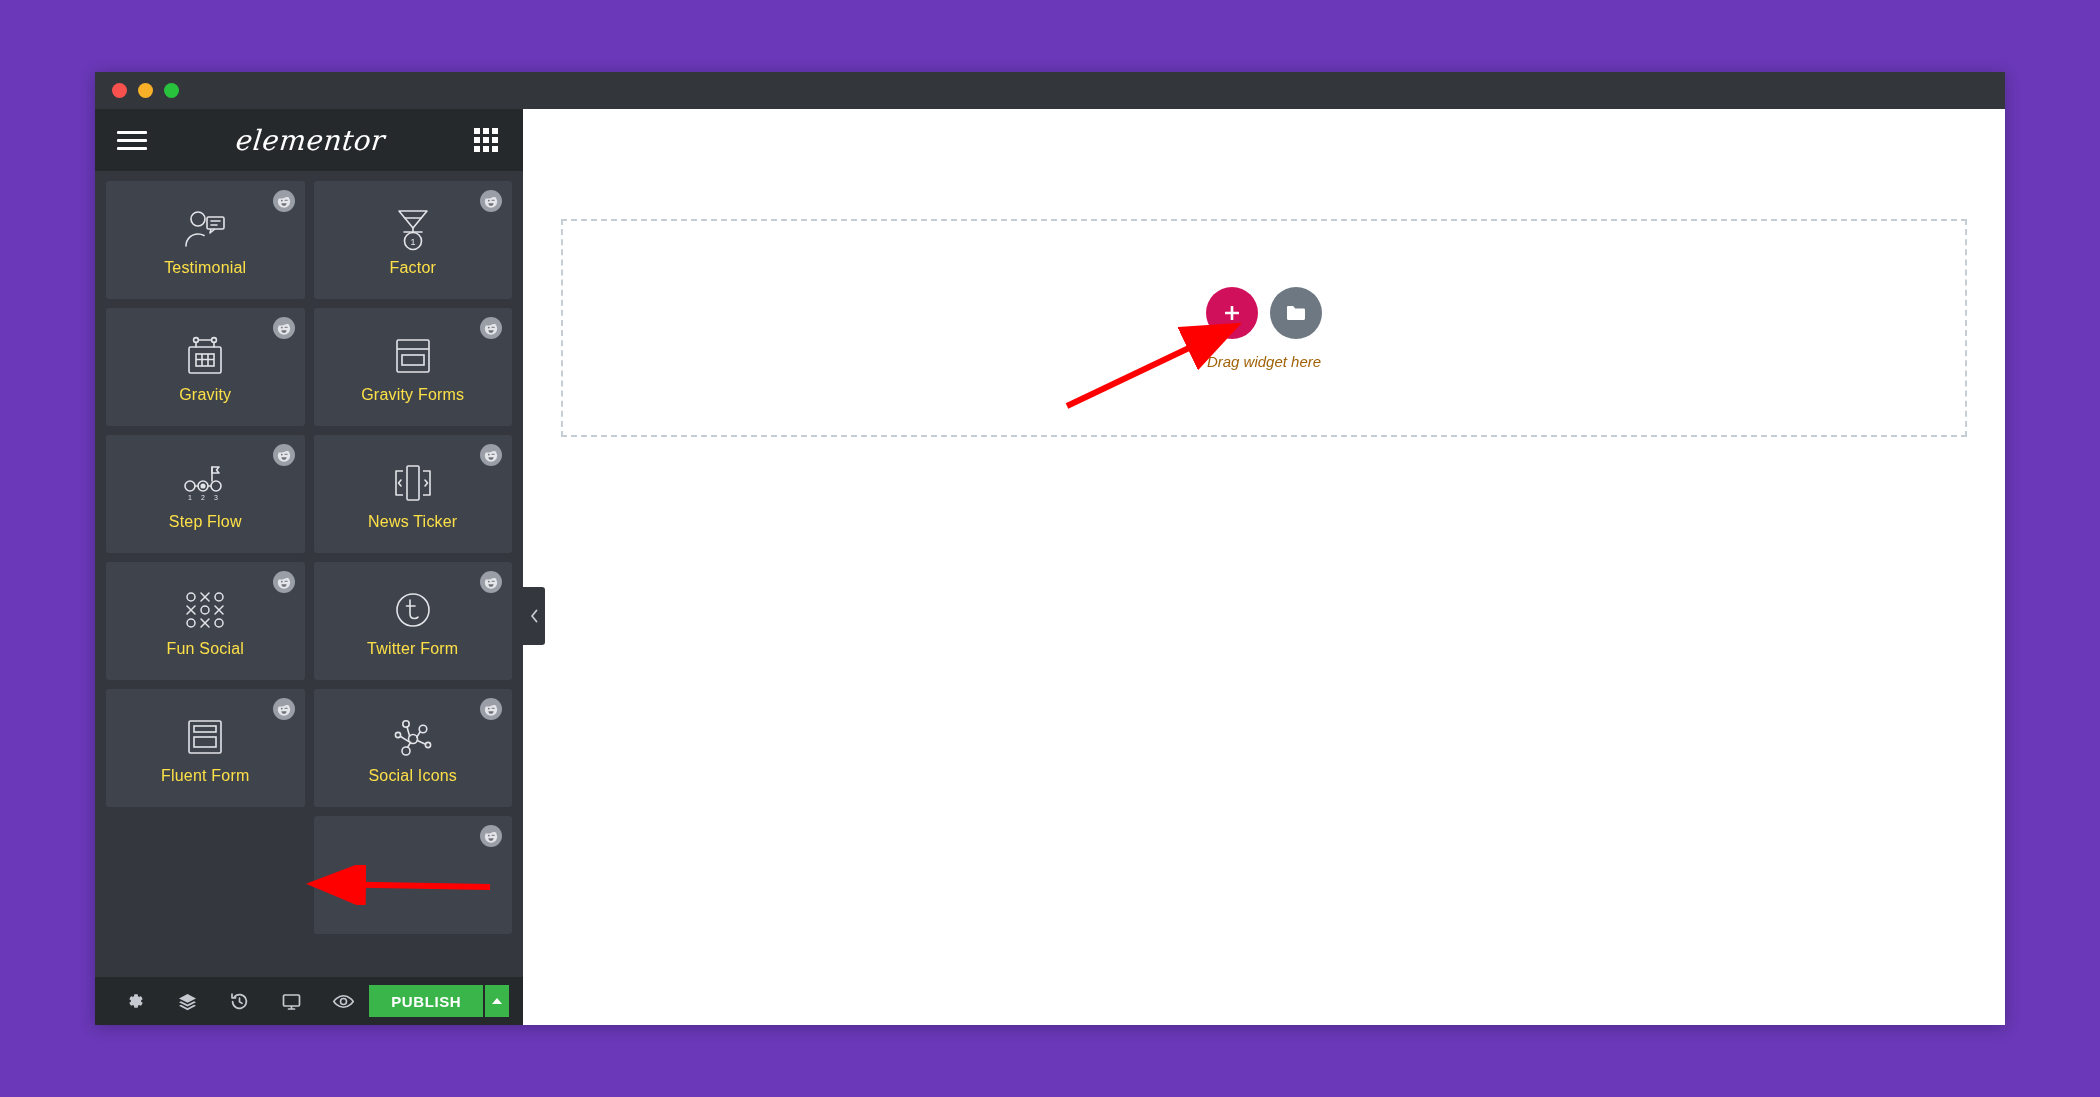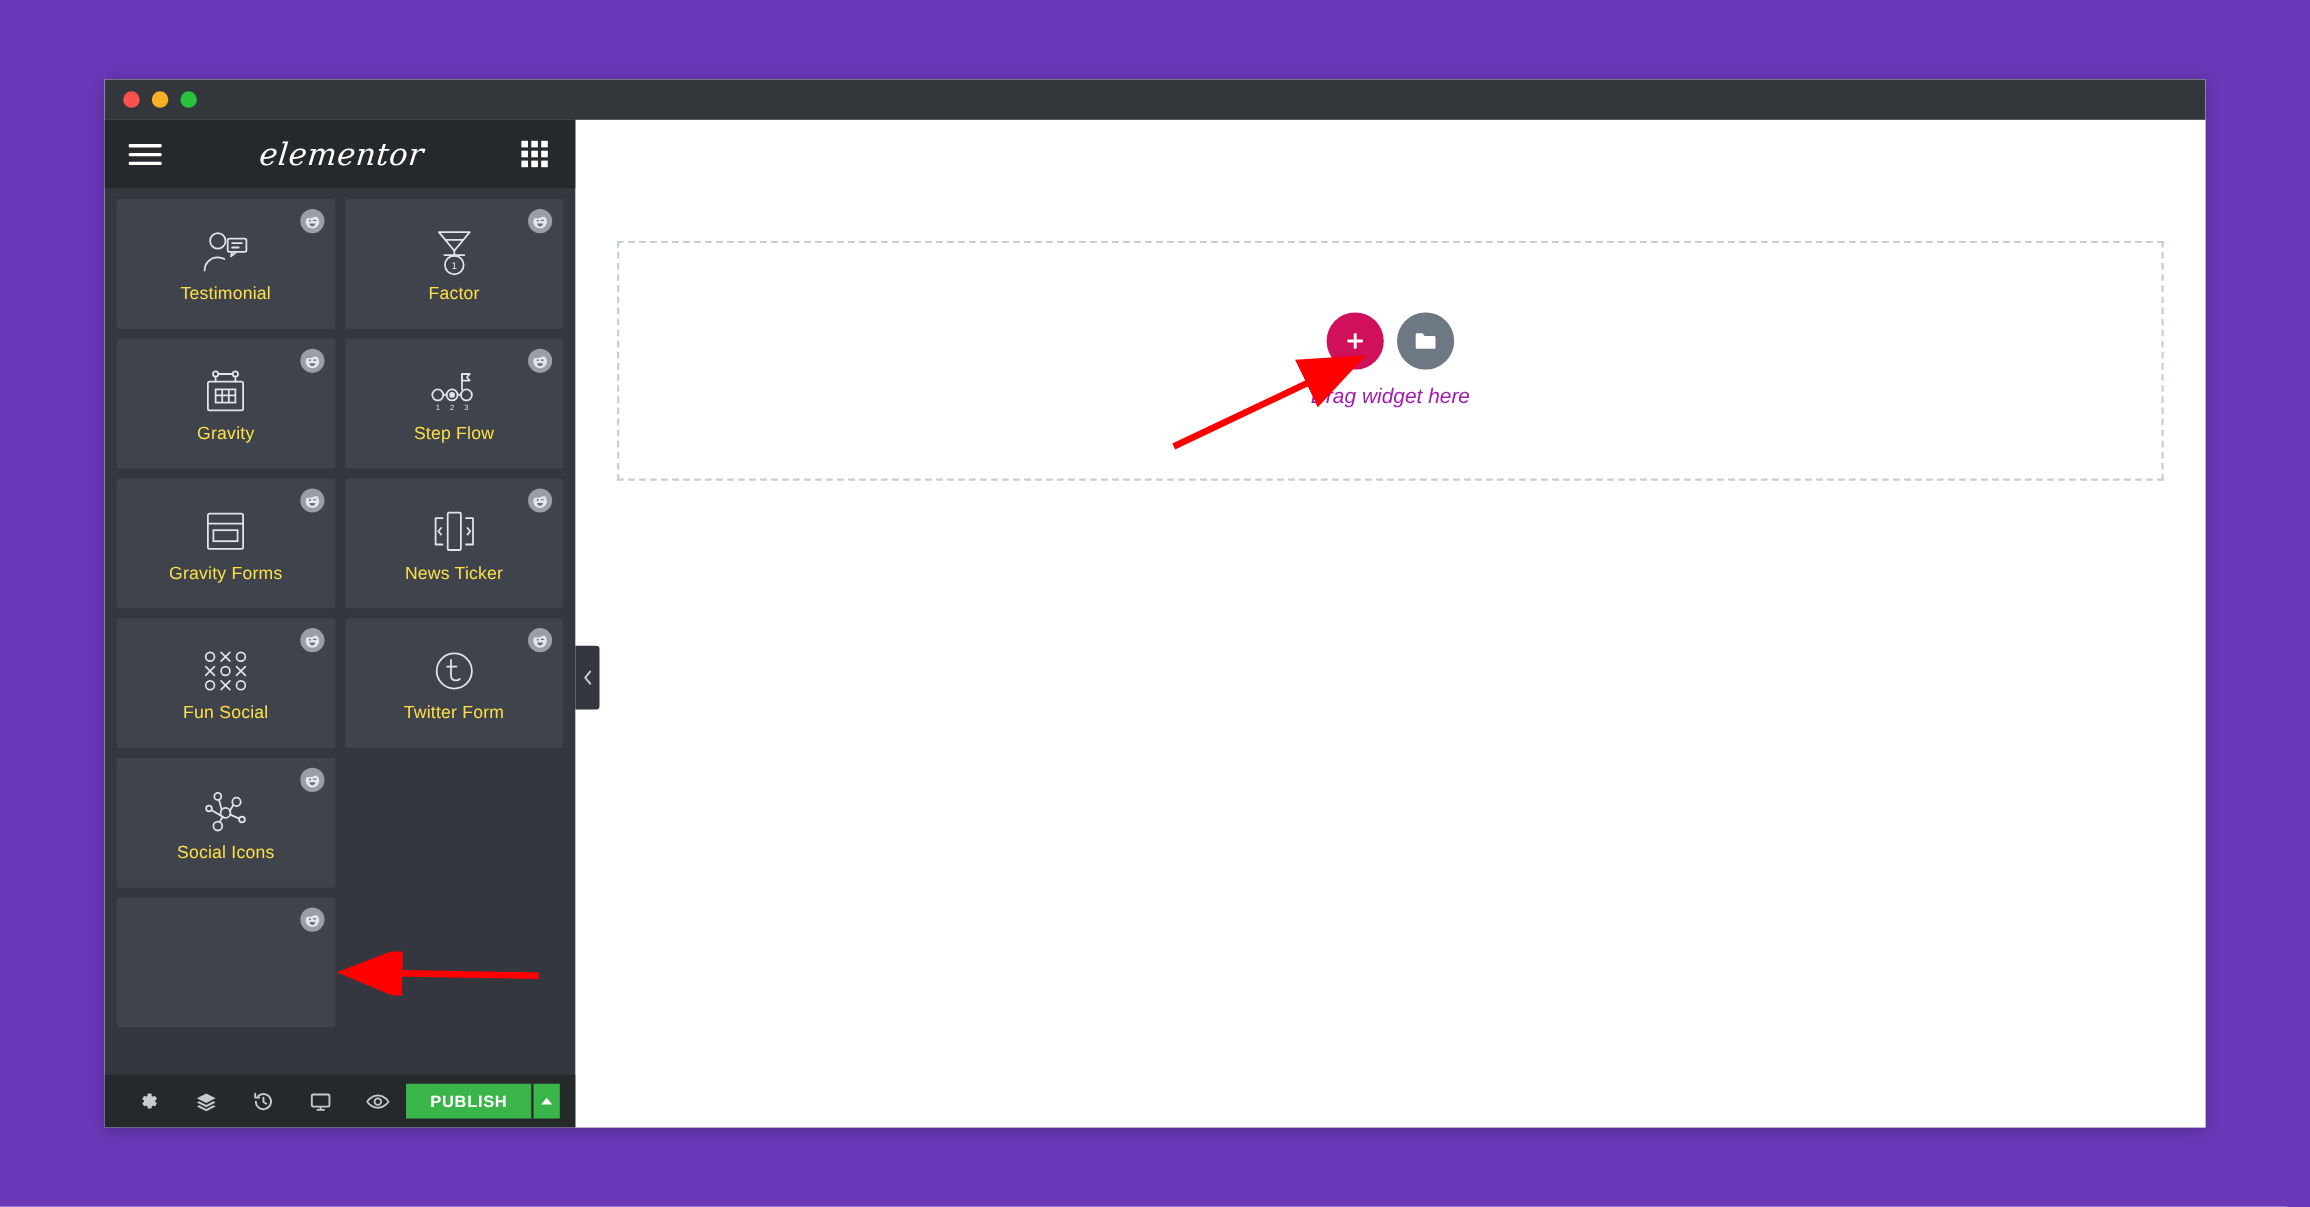--- a/index.html
+++ b/index.html
@@ -221,22 +221,22 @@
     display: flex; align-items: center; justify-content: center;
     cursor: pointer;
   }
   .dz-folder {
     width: 52px; height: 52px; border-radius: 50%;
     background: #6D7882;
     display: flex; align-items: center; justify-content: center;
     cursor: pointer;
   }
   .dz-text {
-    color: #a21caf;
-    font-size: 19px;
+    color: #a16207;
+    font-size: 15px;
     font-style: italic;
   }
 
   
   .arrow-svg { position: absolute; pointer-events: none; z-index: 10; }
 </style>
 </head>
 <body>
 
 <div class="window">
@@ -334,20 +334,40 @@
                 <circle cx="13" cy="6" r="2.4"></circle>
                   <circle cx="31" cy="6" r="2.4"></circle>
                 <path d="M15.4 6h13.2" stroke-linecap="round"></path>
                 <path d="M13 8.4V13M31 8.4V13" stroke-linecap="round"></path>
                 <rect x="6" y="13" width="32" height="26" rx="1.5"></rect>
                 <rect x="13" y="20" width="18" height="12"></rect>
                 <path d="M13 25.5h18M19 20v12M25 20v12"></path>
               </svg>
             </div>
             <div class="wlabel">Gravity</div>
+          </div>
+
+          <div class="widget-card">
+            <div class="badge">
+              <svg width="16" height="16" viewBox="0 0 16 16">
+                  <circle cx="8" cy="8.6" r="6.2" fill="#E4E6EA"></circle>
+                  <path d="M2.2 5.2C3.6 2.4 6.4 1 9 1.6c1.8.4 3 1.6 3.6 2.8-1.2-.6-2.6-.4-3.6.2-1.4.8-2.6 1-4 .8-1 0-2 0-2.8-.2z" fill="#9A9EA6"></path>
+                  <circle cx="5.8" cy="7.6" r=".9" fill="#6E737B"></circle>
+                  <path d="M9 7.3h2.2" stroke="#6E737B" stroke-width="1.1" stroke-linecap="round"></path>
+                  <path d="M5.4 10.2h5.2c0 1.6-1.2 2.6-2.6 2.6s-2.6-1-2.6-2.6z" fill="#6E737B"></path>
+                </svg>
+            </div>
+            <div class="wicon">
+              <svg width="44" height="40" viewBox="0 0 44 40" fill="none" stroke="#E2E4E8" stroke-width="1.6">
+                <rect x="6" y="4" width="32" height="32" rx="1.5"></rect>
+                <path d="M6 13h32"></path>
+                <rect x="11" y="19" width="22" height="10"></rect>
+              </svg>
+            </div>
+            <div class="wlabel">Gravity Forms</div>
           </div>
 
           <div class="widget-card">
             <div class="badge">
               <svg width="16" height="16" viewBox="0 0 16 16">
                   <circle cx="8" cy="8.6" r="6.2" fill="#E4E6EA"></circle>
                   <path d="M2.2 5.2C3.6 2.4 6.4 1 9 1.6c1.8.4 3 1.6 3.6 2.8-1.2-.6-2.6-.4-3.6.2-1.4.8-2.6 1-4 .8-1 0-2 0-2.8-.2z" fill="#9A9EA6"></path>
                   <circle cx="5.8" cy="7.6" r=".9" fill="#6E737B"></circle>
                   <path d="M9 7.3h2.2" stroke="#6E737B" stroke-width="1.1" stroke-linecap="round"></path>
                   <path d="M5.4 10.2h5.2c0 1.6-1.2 2.6-2.6 2.6s-2.6-1-2.6-2.6z" fill="#6E737B"></path>
@@ -374,40 +394,20 @@
             <div class="badge">
               <svg width="16" height="16" viewBox="0 0 16 16">
                   <circle cx="8" cy="8.6" r="6.2" fill="#E4E6EA"></circle>
                   <path d="M2.2 5.2C3.6 2.4 6.4 1 9 1.6c1.8.4 3 1.6 3.6 2.8-1.2-.6-2.6-.4-3.6.2-1.4.8-2.6 1-4 .8-1 0-2 0-2.8-.2z" fill="#9A9EA6"></path>
                   <circle cx="5.8" cy="7.6" r=".9" fill="#6E737B"></circle>
                   <path d="M9 7.3h2.2" stroke="#6E737B" stroke-width="1.1" stroke-linecap="round"></path>
                   <path d="M5.4 10.2h5.2c0 1.6-1.2 2.6-2.6 2.6s-2.6-1-2.6-2.6z" fill="#6E737B"></path>
                 </svg>
             </div>
             <div class="wicon">
-              <svg width="44" height="40" viewBox="0 0 44 40" fill="none" stroke="#E2E4E8" stroke-width="1.6">
-                <rect x="6" y="4" width="32" height="32" rx="1.5"></rect>
-                <path d="M6 13h32"></path>
-                <rect x="11" y="19" width="22" height="10"></rect>
-              </svg>
-            </div>
-            <div class="wlabel">Gravity Forms</div>
-          </div>
-
-          <div class="widget-card">
-            <div class="badge">
-              <svg width="16" height="16" viewBox="0 0 16 16">
-                  <circle cx="8" cy="8.6" r="6.2" fill="#E4E6EA"></circle>
-                  <path d="M2.2 5.2C3.6 2.4 6.4 1 9 1.6c1.8.4 3 1.6 3.6 2.8-1.2-.6-2.6-.4-3.6.2-1.4.8-2.6 1-4 .8-1 0-2 0-2.8-.2z" fill="#9A9EA6"></path>
-                  <circle cx="5.8" cy="7.6" r=".9" fill="#6E737B"></circle>
-                  <path d="M9 7.3h2.2" stroke="#6E737B" stroke-width="1.1" stroke-linecap="round"></path>
-                  <path d="M5.4 10.2h5.2c0 1.6-1.2 2.6-2.6 2.6s-2.6-1-2.6-2.6z" fill="#6E737B"></path>
-                </svg>
-            </div>
-            <div class="wicon">
               <svg width="46" height="42" viewBox="0 0 46 42" fill="none" stroke="#E2E4E8" stroke-width="1.6">
                 <rect x="17" y="4" width="12" height="34" rx="1.2"></rect>
                 <path d="M13 9H6v24h7" stroke-linejoin="round"></path>
                 <path d="M33 9h7v24h-7" stroke-linejoin="round"></path>
                 <path d="M11 18l-2.5 3 2.5 3" stroke-linecap="round" stroke-linejoin="round"></path>
                 <path d="M35 18l2.5 3-2.5 3" stroke-linecap="round" stroke-linejoin="round"></path>
               </svg>
             </div>
             <div class="wlabel">News Ticker</div>
           </div>
@@ -452,20 +452,39 @@
               <svg width="42" height="42" viewBox="0 0 42 42" fill="none" stroke="#E2E4E8" stroke-width="1.6">
                 <circle cx="21" cy="21" r="16"></circle>
                 <path d="M18 11v14c0 3 2 4.5 4.5 4.5 1.6 0 2.8-.6 3.5-1.4" stroke-linecap="round"></path>
                 <path d="M14.5 17h8.5" stroke-linecap="round"></path>
               </svg>
             </div>
             <div class="wlabel">Twitter Form</div>
           </div>
 
 
+          <div class="widget-card">
+            <div class="badge">
+              <svg width="16" height="16" viewBox="0 0 16 16">
+                  <circle cx="8" cy="8.6" r="6.2" fill="#E4E6EA"></circle>
+                  <path d="M2.2 5.2C3.6 2.4 6.4 1 9 1.6c1.8.4 3 1.6 3.6 2.8-1.2-.6-2.6-.4-3.6.2-1.4.8-2.6 1-4 .8-1 0-2 0-2.8-.2z" fill="#9A9EA6"></path>
+                  <circle cx="5.8" cy="7.6" r=".9" fill="#6E737B"></circle>
+                  <path d="M9 7.3h2.2" stroke="#6E737B" stroke-width="1.1" stroke-linecap="round"></path>
+                  <path d="M5.4 10.2h5.2c0 1.6-1.2 2.6-2.6 2.6s-2.6-1-2.6-2.6z" fill="#6E737B"></path>
+                </svg>
+            </div>
+            <div class="wicon">
+              <svg width="44" height="40" viewBox="0 0 44 40" fill="none" stroke="#E2E4E8" stroke-width="1.6">
+                <rect x="6" y="4" width="32" height="32" rx="1.5"></rect>
+                <rect x="11" y="9" width="22" height="6"></rect>
+                <rect x="11" y="20" width="22" height="10"></rect>
+              </svg>
+            </div>
+            <div class="wlabel">Fluent Form</div>
+          </div>
 
           <div class="widget-card">
             <div class="badge">
               <svg width="16" height="16" viewBox="0 0 16 16">
                   <circle cx="8" cy="8.6" r="6.2" fill="#E4E6EA"></circle>
                   <path d="M2.2 5.2C3.6 2.4 6.4 1 9 1.6c1.8.4 3 1.6 3.6 2.8-1.2-.6-2.6-.4-3.6.2-1.4.8-2.6 1-4 .8-1 0-2 0-2.8-.2z" fill="#9A9EA6"></path>
                   <circle cx="5.8" cy="7.6" r=".9" fill="#6E737B"></circle>
                   <path d="M9 7.3h2.2" stroke="#6E737B" stroke-width="1.1" stroke-linecap="round"></path>
                   <path d="M5.4 10.2h5.2c0 1.6-1.2 2.6-2.6 2.6s-2.6-1-2.6-2.6z" fill="#6E737B"></path>
                 </svg>

